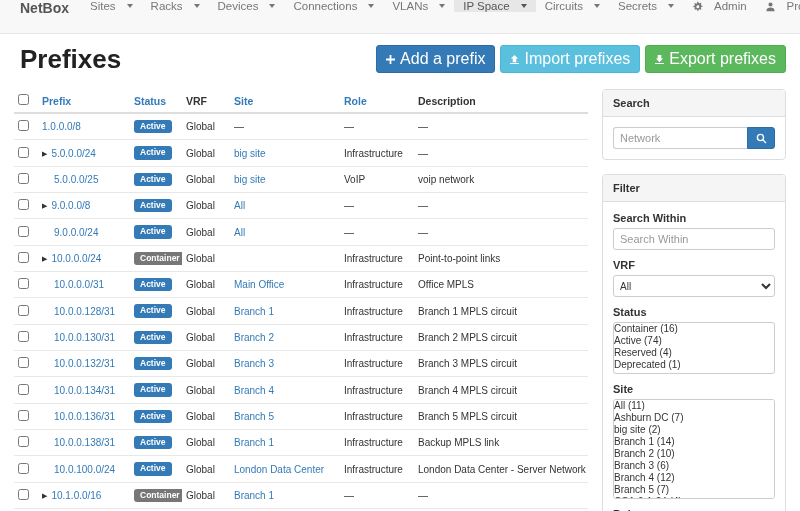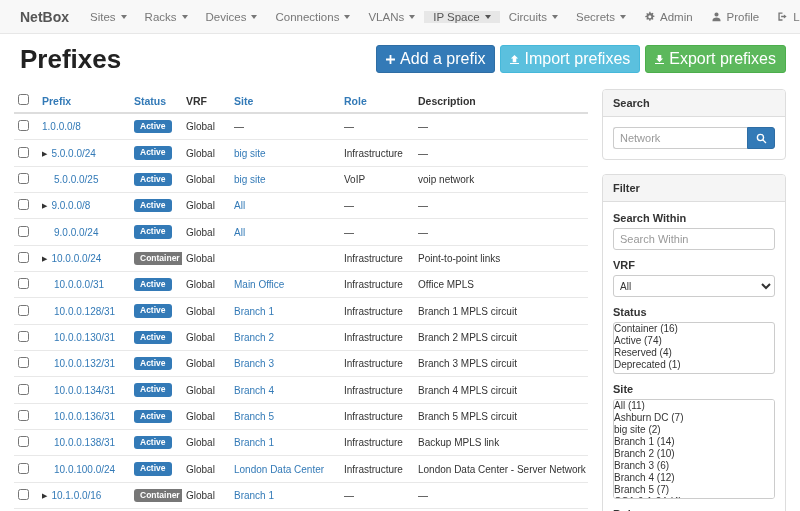--- a/index.html
+++ b/index.html
@@ -6,29 +6,29 @@
   html, body {
     width: 800px; height: 511px; overflow: hidden;
     background: #fff; color: #333;
     font-family: "Liberation Sans", sans-serif; font-size: 11px;
   }
   a { text-decoration: none; color: #337ab7; cursor: pointer; }
 
   
   .navbar {
     height: 34px; background: #f8f8f8; border-bottom: 1px solid #e7e7e7;
-    display: flex; align-items: center; padding: 0 8px;
+    display: flex; align-items: flex-start; padding: 0 8px;
   }
   .brand {
     display: flex; align-items: center; padding: 0 12px;
     font-size: 14px; font-weight: bold; color: #555;
   }
   .nav-menu { display: flex; }
   .nav-item {
-    display: flex; align-items: center; gap: 5px; padding: 0 9px;
+    display: flex; align-items: center; gap: 11px; padding: 0 9px;
     color: #777; font-size: 11.5px; cursor: pointer; white-space: nowrap;
   }
   .nav-item.active { background: #e7e7e7; color: #555; }
   .caret {
     width: 0; height: 0; display: inline-block;
     border-left: 3.5px solid transparent; border-right: 3.5px solid transparent;
     border-top: 4px solid currentColor;
   }
   .nav-right { margin-left: auto; display: flex; }
   .nav-ico { display: inline-flex; align-items: center; }

